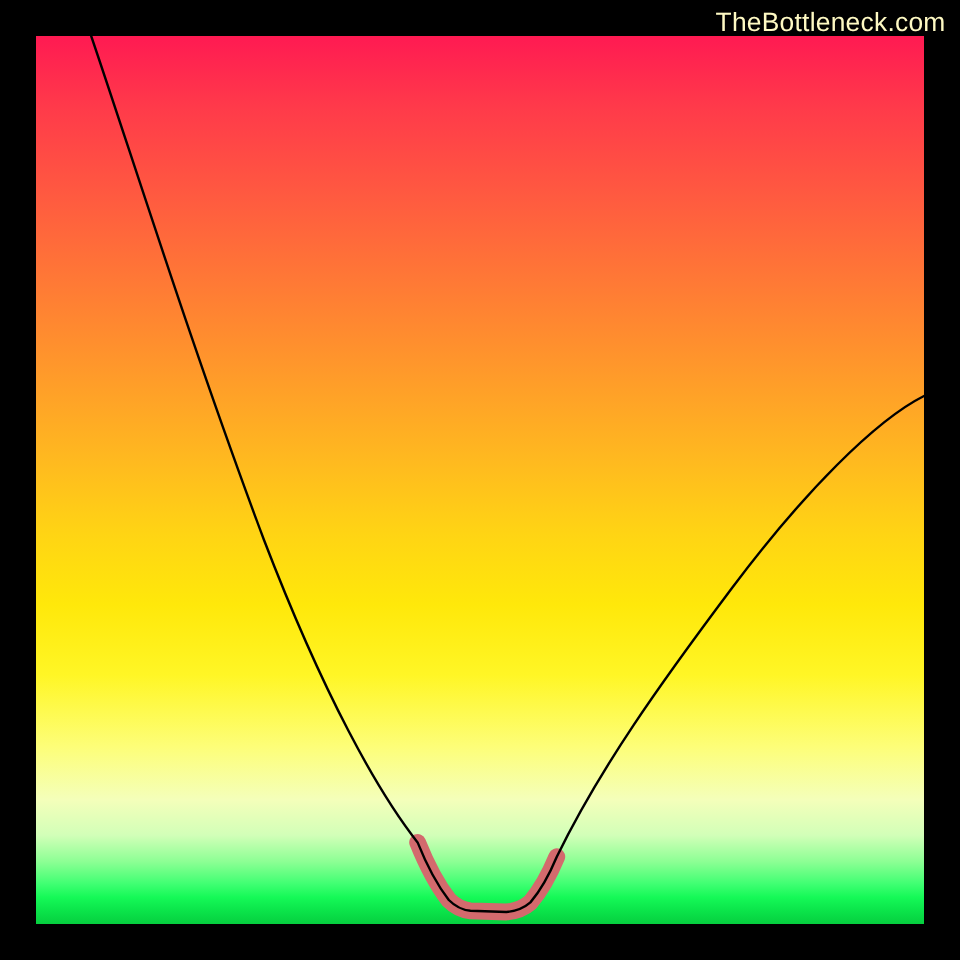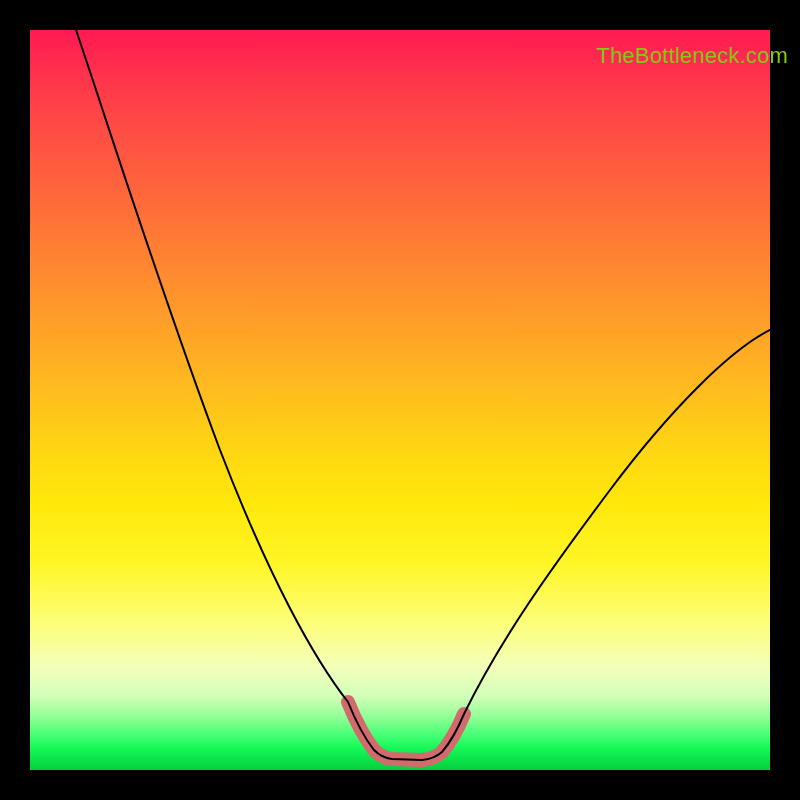--- a/index.html
+++ b/index.html
@@ -41,26 +41,25 @@
       #3fff72 95.5%,
       #15f957 97%,
       #0be44a 98.5%,
       #06cf3f 100%
     );
   }
   .watermark {
     position: absolute;
     top: 6px;
     right: 12px;
-    color: #84cc16;
+    color: #fef9c3;
     font-size: 22px;
     font-weight: 500;
     letter-spacing: 0.2px;
     user-select: none;
-    margin-top: 37px;
   }
   svg.curve {
     position: absolute;
     left: 0;
     top: 0;
     width: 740px;
     height: 740px;
   }
   .curve-path {
     fill: none;

